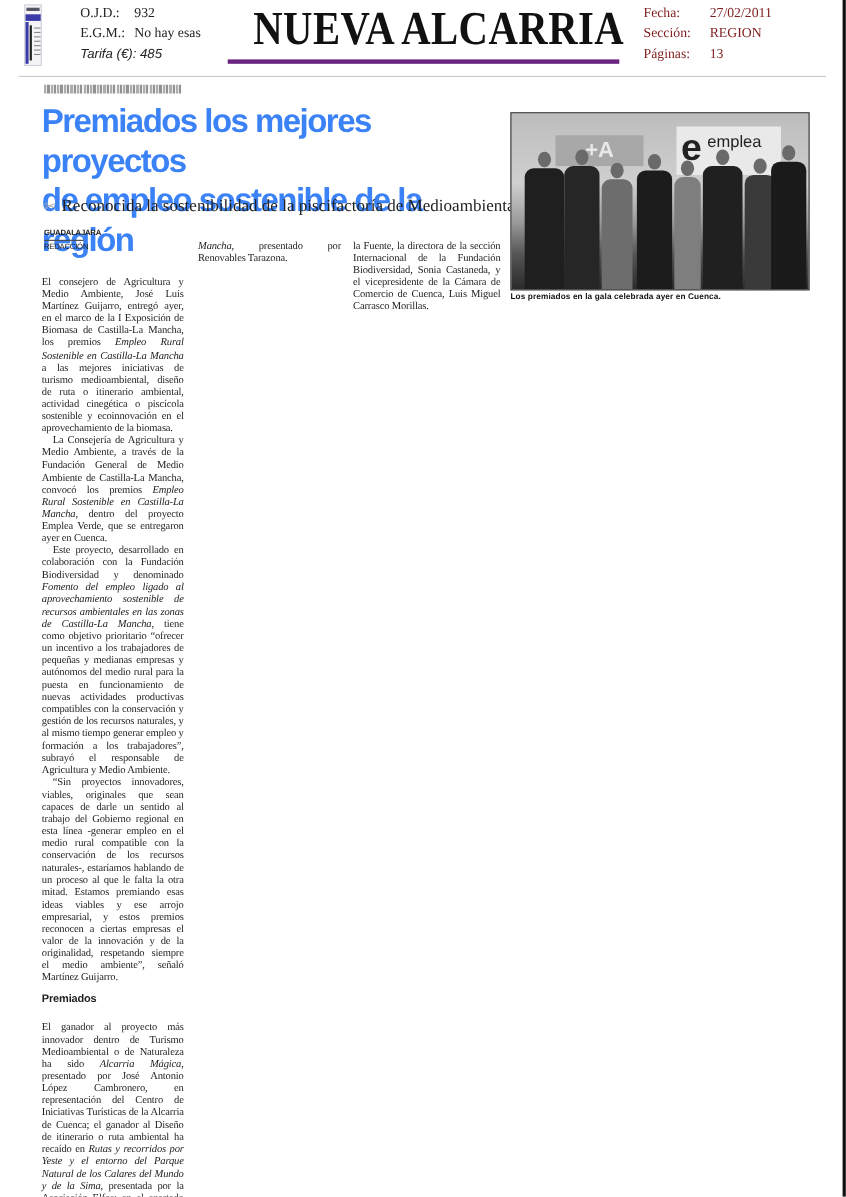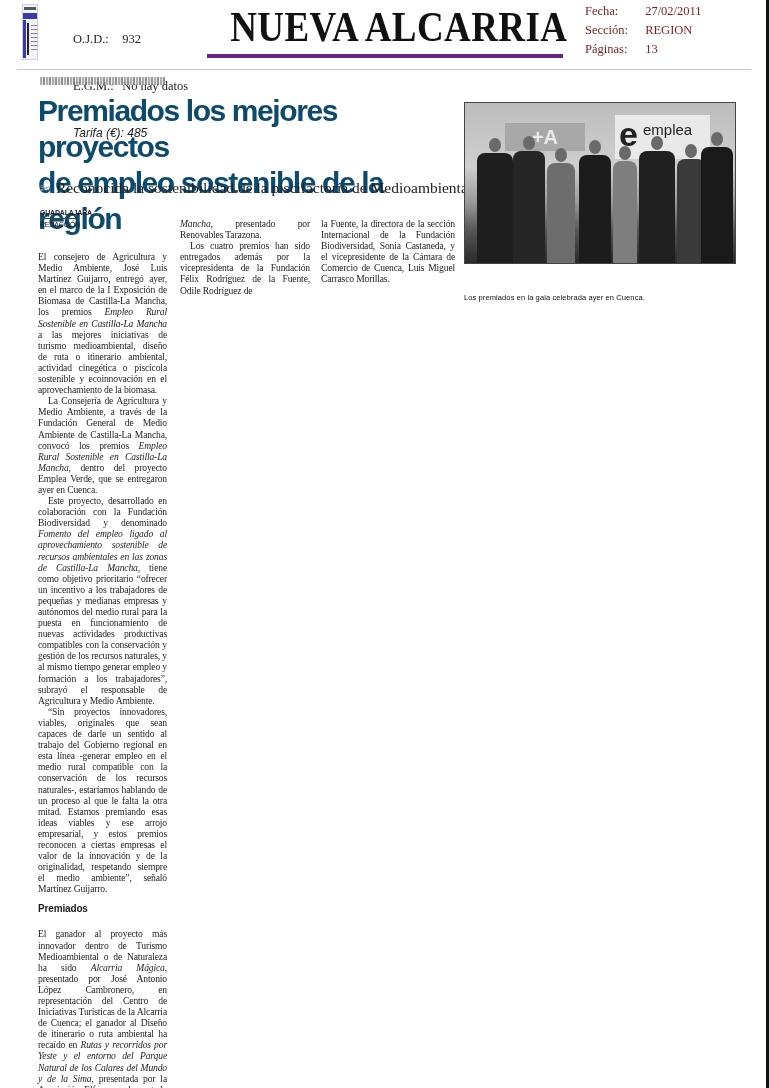--- a/index.html
+++ b/index.html
@@ -10,38 +10,38 @@
 
     
     .thumb { position: absolute; left: 22px; top: 4px; width: 16px; height: 56px; background: #f4f4f8; border: 1px solid #cfcfd8; overflow: hidden; }
     .thumb .t1 { position:absolute; left:1px; top:2px; width:12px; height:3px; background:#556; }
     .thumb .t2 { position:absolute; left:0; top:8px; width:15px; height:6px; background:#3a3aa8; }
     .thumb .t3 { position:absolute; left:0; top:15px; width:3px; height:38px; background:#3a3aa8; }
     .thumb .t4 { position:absolute; left:4px; top:18px; width:2px; height:32px; background:#222; }
     .thumb .t5 { position:absolute; left:8px; top:20px; width:6px; height:1px; background:#888; box-shadow: 0 4px 0 #888, 0 8px 0 #888, 0 12px 0 #888, 0 16px 0 #888, 0 20px 0 #888, 0 24px 0 #888; }
 
     .meta-left { position: absolute; left: 73px; top: 2px; font-size: 12.5px; line-height: 19px; color: #222; }
-    .meta-left .row { white-space: nowrap; margin-top: 28px; }
+    .meta-left .row { white-space: nowrap; }
     .meta-left .k { display: inline-block; width: 46px; }
     .meta-left .tarifa { font-family: "Liberation Sans", sans-serif; font-size: 12px; font-style: italic; }
 
     .masthead { position: absolute; left: 205px; top: 0px; width: 360px; text-align: center; }
     .masthead .name { font-family: "Liberation Serif", serif; font-weight: bold; font-size: 43px; letter-spacing: 0.5px; transform: scaleX(0.86); transform-origin: center; color: #111; line-height: 54px; white-space: nowrap; }
     .masthead .bar { position: absolute; left: 2px; top: 54px; width: 356px; height: 4px; background: #6b2480; }
 
     .meta-right { position: absolute; left: 585px; top: 2px; font-size: 12.5px; line-height: 19px; color: #7f1d1d; }
     .meta-right .k { display: inline-block; width: 57px; }
 
     .header-rule { position: absolute; left: 17px; top: 69px; width: 734px; height: 1px; background: #c8c8c8; }
 
     
     .kicker { position: absolute; left: 40px; top: 77px; width: 125px; height: 8px;
       background: repeating-linear-gradient(90deg, #999 0 2px, #ddd 2px 3px, #777 3px 5px, #eee 5px 6px); opacity: .8; }
 
-    .headline { position: absolute; left: 38px; top: 93px; width: 420px; font-family: "Liberation Sans", sans-serif; font-weight: bold; font-size: 30px; line-height: 36px; letter-spacing: -1.4px; color: #0c4a6e; }
+    .headline { position: absolute; left: 38px; top: 93px; width: 420px; font-family: "Liberation Sans", sans-serif; font-weight: bold; font-size: 30px; line-height: 36px; letter-spacing: -1.4px; color: #3b82f6; }
     .subhead { position: absolute; left: 40px; top: 178px; width: 430px; font-size: 15.5px; line-height: 20px; color: #222; white-space: nowrap; }
     .subhead .bullet { color: #aaa; font-size: 13px; margin-right: 5px; }
 
     .byline { position: absolute; left: 40px; top: 208px; font-family: "Liberation Sans", sans-serif; font-size: 7px; line-height: 9px; letter-spacing: -0.2px; }
     .byline .place { font-weight: bold; display:block; }
     .byline .rule { display:block; width: 36px; height: 1px; background:#444; margin: 1px 0; }
 
     .col { position: absolute; font-size: 9.6px; line-height: 11.1px; text-align: justify; color: #1e1e1e; letter-spacing: -0.15px; }
     .col p { text-indent: 10px; }
     .col p.noindent { text-indent: 0; margin-top: 13px; }
@@ -55,21 +55,21 @@
     
     .photo { position: absolute; left: 464px; top: 102px; width: 272px; height: 162px; background: #8a8a8a; border: 1px solid #444; overflow: hidden; }
     .photo .bg { position:absolute; inset:0; background: linear-gradient(180deg, #bdbdbd 0%, #cfcfcf 40%, #9a9a9a 62%, #555 80%, #2a2a2a 100%); }
     .photo .banner { position:absolute; left: 150px; top: 12px; width: 95px; height: 44px; background: #e9e9e9; }
     .photo .banner .e { position:absolute; left: 4px; top: 0px; font-family: "Liberation Sans", sans-serif; font-weight:bold; font-size: 34px; line-height: 38px; color:#222; }
     .photo .banner .w { position:absolute; left: 28px; top: 6px; font-family: "Liberation Sans", sans-serif; font-size: 15px; color:#222; }
     .photo .logo { position:absolute; left: 40px; top: 20px; width: 80px; height: 28px; background:#a8a8a8; color:#e8e8e8; font-family:"Liberation Sans",sans-serif; font-weight:bold; font-size: 20px; text-align:center; line-height: 28px; }
     .person { position:absolute; bottom: 0; border-radius: 8px 8px 0 0; }
     .person .head { position:absolute; left: 50%; top: -15px; width: 12px; height: 14px; margin-left:-6px; border-radius: 50%; background: #6a6a6a; }
 
-    .caption { position: absolute; left: 464px; top: 265px; font-family: "Liberation Sans", sans-serif; font-weight: normal; font-size: 7.5px; letter-spacing: 0.1px; color: #111; white-space: nowrap; margin-top: 28px; }
+    .caption { position: absolute; left: 464px; top: 265px; font-family: "Liberation Sans", sans-serif; font-weight: bold; font-size: 7.5px; letter-spacing: 0.1px; color: #111; white-space: nowrap; }
   </style>
 </head>
 <body>
 
 <div class="right-border"></div>
 
 <header>
   <div class="thumb">
     <div class="t1"></div>
       <div class="t2"></div>
@@ -78,21 +78,21 @@
       <div class="t5"></div>
   </div>
 
   <div class="meta-left">
     <div class="row">
       <span class="k">O.J.D.:</span>
       <span>932</span>
     </div>
     <div class="row">
       <span class="k">E.G.M.:</span>
-      <span>No hay datos</span>
+      <span>No hay esas</span>
     </div>
     <div class="row tarifa">Tarifa (€): 485</div>
   </div>
 
   <div class="masthead">
     <div class="name">NUEVA ALCARRIA</div>
     <div class="bar"></div>
   </div>
 
   <div class="meta-right">
@@ -135,21 +135,20 @@
     <p class="noindent"><span>El consejero de Agricultura y Medio Ambiente, José Luis Martínez Guijarro, entregó ayer, en el marco de la I Exposición de Biomasa de Castilla-La Mancha, los premios </span><em>Empleo Rural Sostenible en Castilla-La Mancha</em><span> a las mejores iniciativas de turismo medioambiental, diseño de ruta o itinerario ambiental, actividad cinegética o piscícola sostenible y ecoinnovación en el aprovechamiento de la biomasa.</span></p>
     <p><span>La Consejería de Agricultura y Medio Ambiente, a través de la Fundación General de Medio Ambiente de Castilla-La Mancha, convocó los premios </span><em>Empleo Rural Sostenible en Castilla-La Mancha</em><span>, dentro del proyecto Emplea Verde, que se entregaron ayer en Cuenca.</span></p>
     <p><span>Este proyecto, desarrollado en colaboración con la Fundación Biodiversidad y denominado </span><em>Fomento del empleo ligado al aprovechamiento sostenible de recursos ambientales en las zonas de Castilla-La Mancha</em><span>, tiene como objetivo prioritario “ofrecer un incentivo a los trabajadores de pequeñas y medianas empresas y autónomos del medio rural para la puesta en funcionamiento de nuevas actividades productivas compatibles con la conservación y gestión de los recursos naturales, y al mismo tiempo generar empleo y formación a los trabajadores”, subrayó el responsable de Agricultura y Medio Ambiente.</span></p>
     <p>“Sin proyectos innovadores, viables, originales que sean capaces de darle un sentido al trabajo del Gobierno regional en esta línea -generar empleo en el medio rural compatible con la conservación de los recursos naturales-, estaríamos hablando de un proceso al que le falta la otra mitad. Estamos premiando esas ideas viables y ese arrojo empresarial, y estos premios reconocen a ciertas empresas el valor de la innovación y de la originalidad, respetando siempre el medio ambiente”, señaló Martínez Guijarro.</p>
     <div class="subsection">Premiados</div>
     <p class="noindent"><span>El ganador al proyecto más innovador dentro de Turismo Medioambiental o de Naturaleza ha sido </span><em>Alcarria Mágica</em><span>, presentado por José Antonio López Cambronero, en representación del Centro de Iniciativas Turísticas de la Alcarria de Cuenca; el ganador al Diseño de itinerario o ruta ambiental ha recaído en </span><em>Rutas y recorridos por Yeste y el entorno del Parque Natural de los Calares del Mundo y de la Sima</em><span>, presentada por la Asociación Elfos; en el apartado Iniciativa empresarial cinegética o piscícola: </span><em>Opciones reales para la piscicultura rural: producción, transformación y pesca recreativa de trucha ecológica en el paraje Molino de la Vega</em></p>
   </div>
 
   <div class="col col2">
     <p class="noindent"><em>Mancha</em><span>, presentado por Renovables Tarazona.</span></p>
-    <p>Los cuatro premios han sido entregados además por la vicepresidenta de la Fundación Félix Rodríguez de la Fuente, Odile Rodríguez de</p>
   </div>
 
   <div class="col col3">
     <p class="noindent">la Fuente, la directora de la sección Internacional de la Fundación Biodiversidad, Sonia Castaneda, y el vicepresidente de la Cámara de Comercio de Cuenca, Luis Miguel Carrasco Morillas.</p>
   </div>
 
   <figure>
     <div class="photo">
       <div class="bg"></div>
       <div class="logo">+A</div>

